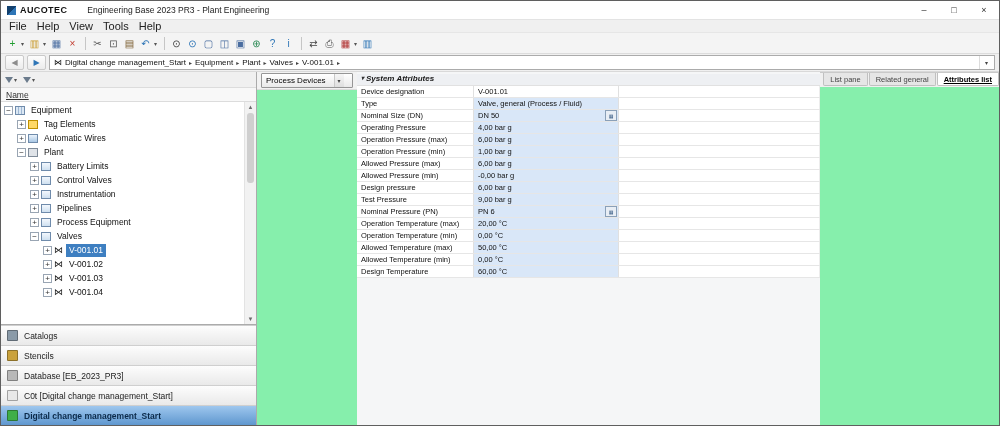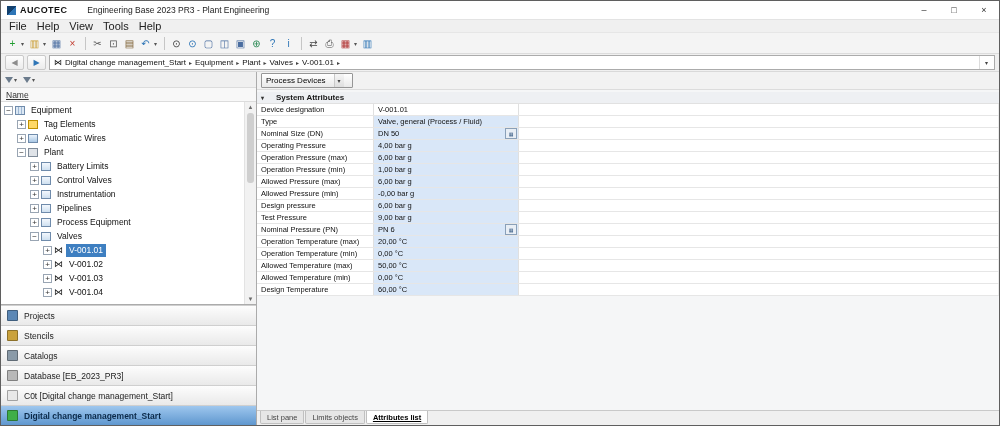--- a/index.html
+++ b/index.html
@@ -60,27 +60,27 @@
   .scroll-arrow{font-size:6px;color:#6b6b6b;height:10px;display:flex;align-items:center;}
   .scroll-thumb{width:7px;flex:1;margin:1px 0;background:#cfcfcf;border-radius:3px;max-height:70px;}
   .scroll-space{flex:1;}
 
   .bottom-stack{flex:none;border-top:1px solid #ababab;}
   .stack-item{height:19px;display:flex;align-items:center;gap:6px;padding-left:6px;font-size:8.5px;color:#222;background:linear-gradient(#fdfdfd,#e9e9e9);border-top:1px solid #cfcfcf;}
   .stack-item.selected{background:linear-gradient(#9ec7ee,#5f97cf);color:#0b2a4a;font-weight:bold;}
   .stack-icon{width:11px;height:11px;flex:none;border:1px solid rgba(0,0,0,.3);box-sizing:border-box;border-radius:1px;}
 
   
-  .right-panel{flex:1;display:flex;flex-direction:column;min-width:0;background:#86efac;}
+  .right-panel{flex:1;display:flex;flex-direction:row;min-width:0;background:#86efac;}
   .attr-toolbar{height:17px;flex:none;display:flex;align-items:center;padding:0 4px;border-bottom:1px solid #dcdcdc;background:#f2f2f2;}
   .combo{height:13px;min-width:86px;background:linear-gradient(#ffffff,#e9e9e9);border:1px solid #969696;display:flex;align-items:center;font-size:8px;padding-left:4px;gap:8px;border-radius:1px;}
   .combo-dd{font-size:6px;color:#444;border-left:1px solid #c9c9c9;align-self:stretch;display:flex;align-items:center;padding:0 3px;background:linear-gradient(#f6f6f6,#dedede);}
 
   .attr-area{flex:1;min-height:0;background:#f5f6f7;overflow:hidden;padding-top:2px;}
-  .attr-section-header{height:11px;display:flex;align-items:center;gap:12px;font-size:8px;font-weight:bold;color:#1a1a1a;padding-left:4px;background:#eef0f3;border-bottom:1px solid #e1e1e1;margin-top:3px;}
+  .attr-section-header{height:11px;display:flex;gap:2px;font-size:8px;font-weight:bold;color:#1a1a1a;padding-left:4px;background:#eef0f3;border-bottom:1px solid #e1e1e1;margin-top:3px;font-style:italic;}
   .attr-section-header:first-child{margin-top:0;}
   .chev{font-size:6px;color:#333;}
   .attr-row{height:11px;display:flex;background:#fff;border-bottom:1px solid #e6e6e6;font-size:7.5px;color:#111;position:relative;}
   .attr-label{width:112px;flex:none;border-right:1px solid #e0e0e0;display:flex;align-items:center;padding-left:4px;overflow:hidden;white-space:nowrap;}
   .attr-value{width:140px;flex:none;border-right:1px solid #e0e0e0;display:flex;align-items:center;padding-left:4px;overflow:hidden;white-space:nowrap;}
   .attr-value.hl{background:#d9e7f8;}
   .attr-fill{flex:1;border-right:1px solid #ececec;}
   .cell-dd{margin-left:auto;margin-right:1px;width:10px;height:9px;flex:none;border:1px solid #8aa0b8;background:#e8eef5;color:#365a82;font-size:5px;display:flex;align-items:center;justify-content:center;}
   .browse-btn{position:absolute;right:2px;top:1px;width:12px;height:8px;font-size:6px;line-height:5px;text-align:center;border:1px solid #969696;background:linear-gradient(#fbfbfb,#e3e3e3);padding:0;color:#333;}
 
@@ -250,30 +250,26 @@
           </div>
         <div class="tree-scroll">
           <div class="scroll-arrow">▲</div>
           <div class="scroll-thumb"></div>
           <div class="scroll-space"></div>
           <div class="scroll-arrow">▼</div>
         </div>
       </div>
       <div class="bottom-stack" id="bottom-stack">
           <div class="stack-item">
-            <span class="stack-icon" style="background: rgb(91, 135, 181);"></span>
-            <span class="stack-label">Projects</span>
+            <span class="stack-icon" style="background: rgb(138, 154, 168);"></span>
+            <span class="stack-label">Catalogs</span>
           </div>
           <div class="stack-item">
             <span class="stack-icon" style="background: rgb(202, 162, 60);"></span>
             <span class="stack-label">Stencils</span>
-          </div>
-          <div class="stack-item">
-            <span class="stack-icon" style="background: rgb(138, 154, 168);"></span>
-            <span class="stack-label">Catalogs</span>
           </div>
           <div class="stack-item">
             <span class="stack-icon" style="background: rgb(184, 184, 184);"></span>
             <span class="stack-label">Database [EB_2023_PR3]</span>
           </div>
           <div class="stack-item">
             <span class="stack-icon" style="background: rgb(232, 232, 232);"></span>
             <span class="stack-label">C0t [Digital change management_Start]</span>
           </div>
           <div class="stack-item selected">
@@ -405,19 +401,19 @@
           <div class="attr-row">
             <div class="attr-label">Design Temperature</div>
             <div class="attr-value hl">
               <span class="vtext">60,00 °C</span>
             </div>
             <div class="attr-fill"></div>
           </div>
         </div>
       <div class="tabs-bar" id="tabs-bar">
           <div class="tab">List pane</div>
-          <div class="tab">Limits objects</div>
+          <div class="tab">Related general</div>
           <div class="tab active">Attributes list</div>
         </div>
     </div>
 
   </div>
 </div>
 
 </body></html>

